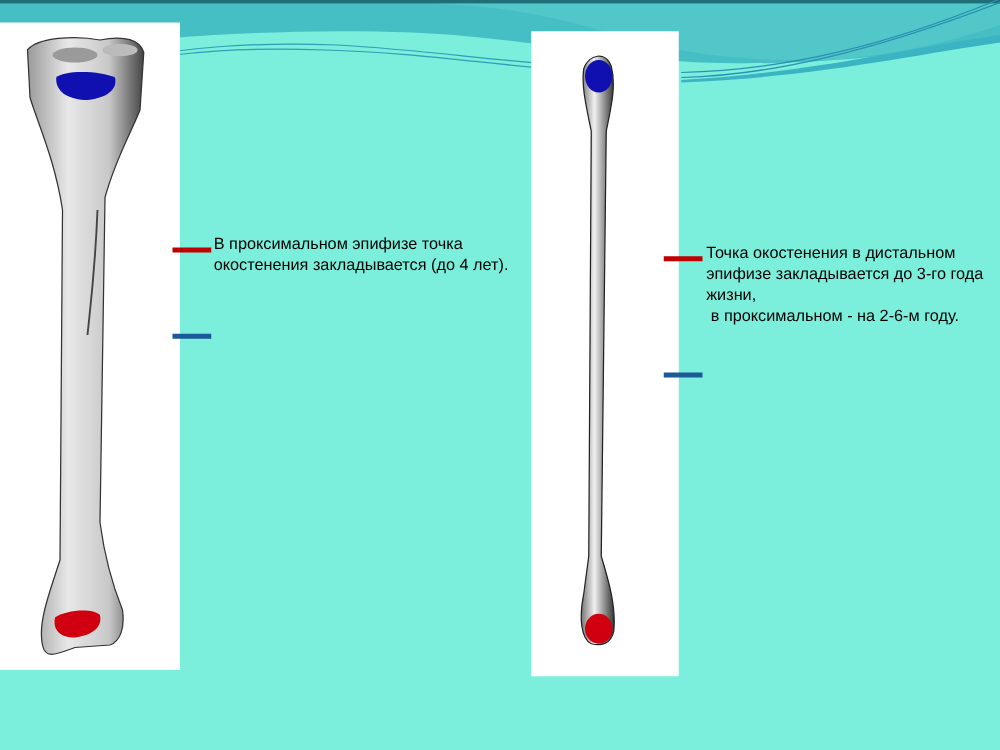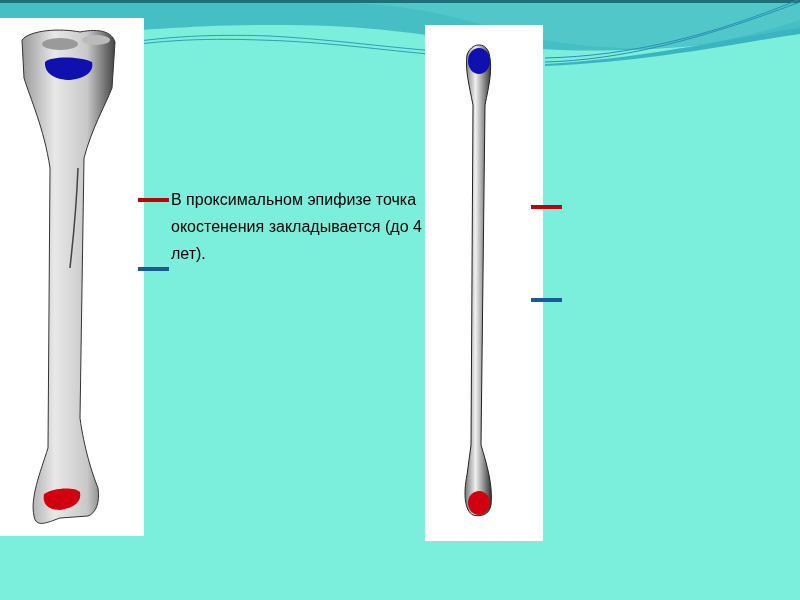--- a/index.html
+++ b/index.html
@@ -9,21 +9,21 @@
     font-family: "Liberation Sans", sans-serif;
   }
   .wave-layer { position: absolute; left: 0; top: 0; width: 800px; height: 80px; }
   .panel {
     position: absolute; background: #ffffff;
   }
   #panel-left { left: 0; top: 18px; width: 144px; height: 518px; }
   #panel-right { left: 425px; top: 25px; width: 118px; height: 516px; }
   .bone { position: absolute; left: 0; top: 0; }
   .caption {
-    position: absolute; font-size: 16px; line-height: 27px; color: #000;
+    position: absolute; font-size: 13px; line-height: 17px; color: #000;
   }
   #caption-left { left: 171px; top: 186px; width: 260px; }
   #caption-right { left: 565px; top: 193px; width: 230px; }
   .marker { position: absolute; height: 4px; width: 31px; }
   .marker.red { background: #c00000; }
   .marker.blue { background: #1b5a97; }
   .caption p { margin: 0; }
 </style>
 </head>
 <body>
@@ -75,13 +75,15 @@
 
 <div class="marker red" style="left:138px; top:198px;"></div>
 <div class="marker blue" style="left:138px; top:267px;"></div>
 <div class="caption" id="caption-left">
   <p>В проксимальном эпифизе точка окостенения закладывается (до 4 лет).</p>
 </div>
 
 <div class="marker red" style="left:531px; top:205px;"></div>
 <div class="marker blue" style="left:531px; top:298px;"></div>
 <div class="caption" id="caption-right">
+  <p>Точка окостенения в дистальном эпифизе закладывается до 3-го года жизни,</p>
+  <p style="white-space:pre-wrap;"> в проксимальном - на 2-6-м году.</p>
 </div>
 
 </body></html>

